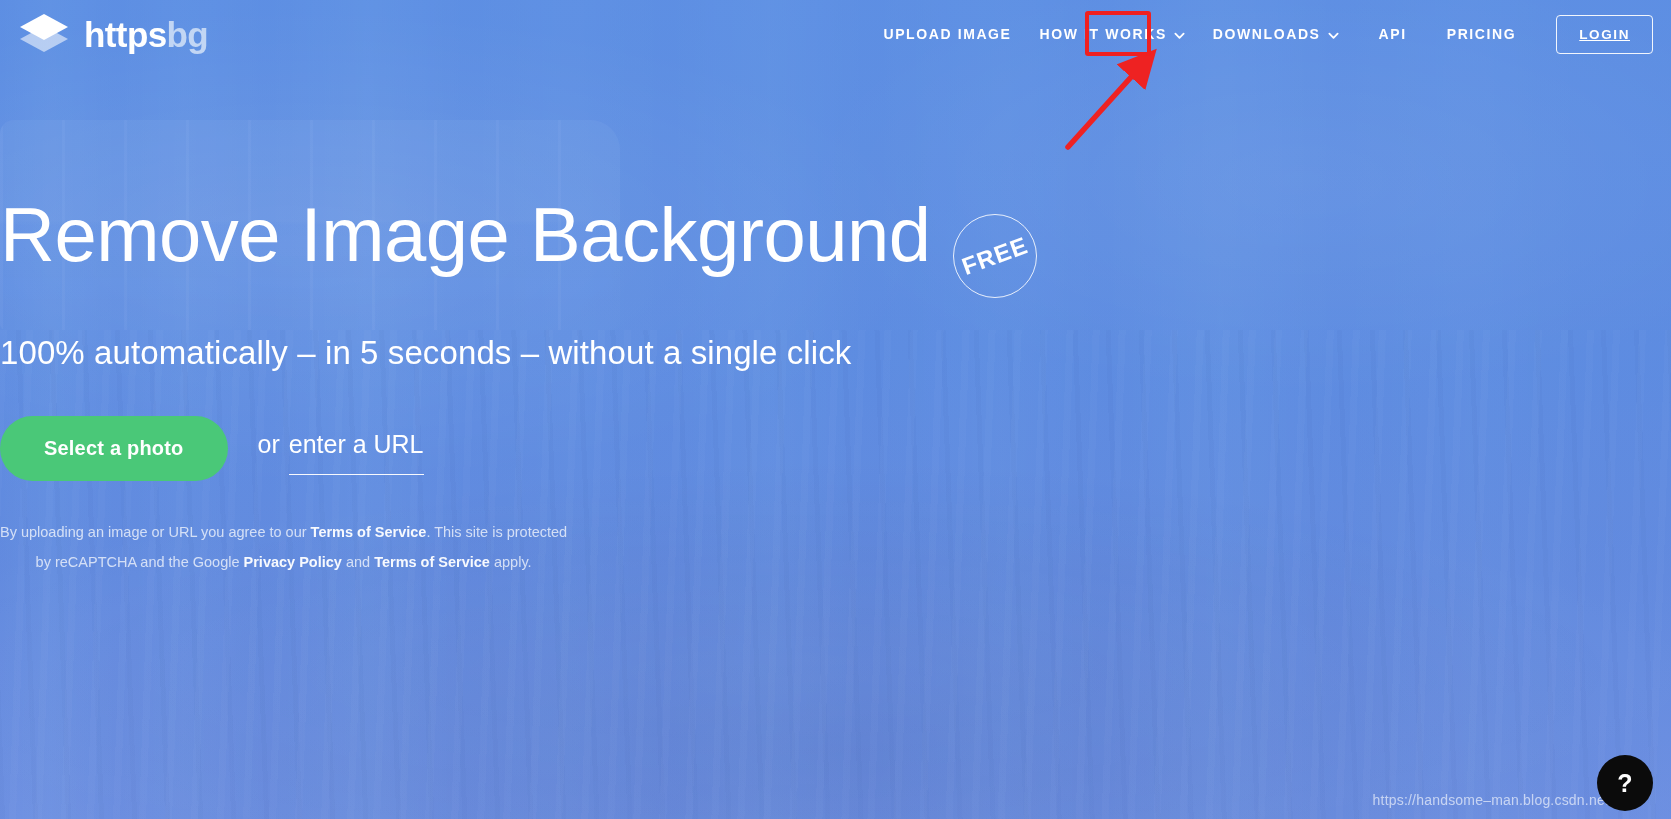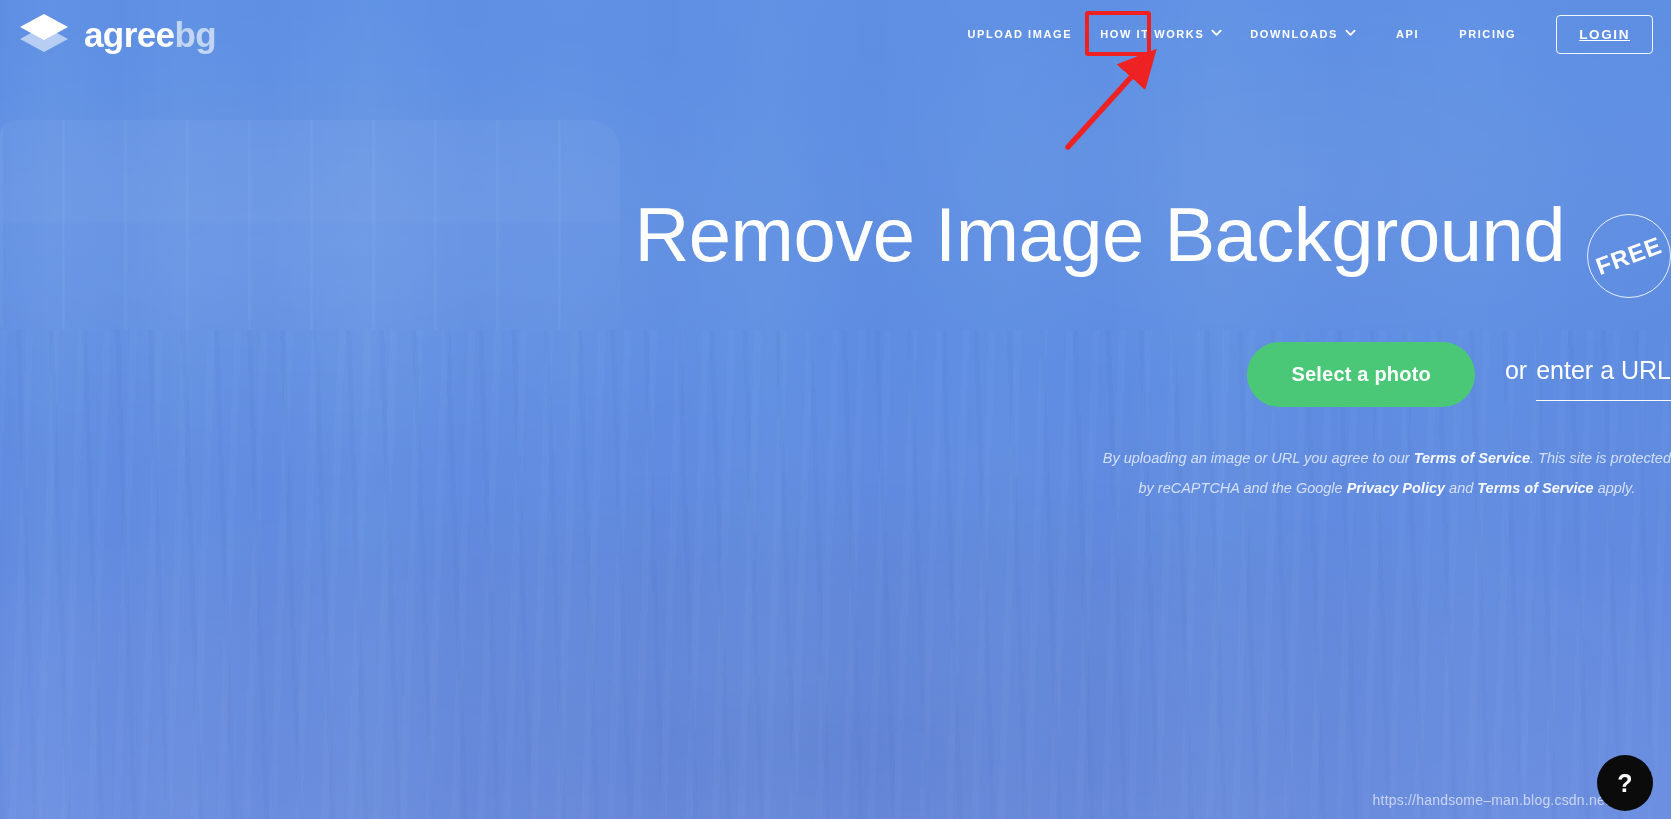--- a/index.html
+++ b/index.html
@@ -70,22 +70,22 @@
     top:14px;
     background:rgba(255,255,255,.55);
     clip-path:polygon(50% 0%, 100% 50%, 50% 100%, 0% 50%);
   }
   .logo-text{ font-size:35px; font-weight:bold; letter-spacing:-.6px; line-height:1; }
   .logo-text .w1{ color:#ffffff; }
   .logo-text .w2{ color:#c2d6f4; }
 
   nav{ display:flex; align-items:center; gap:0; margin-left:auto; margin-right:18px; }
   .nav-item{
-    color:#ffffff; font-size:11px; font-weight:bold; letter-spacing:1.6px;
-    padding:9px 14px; white-space:nowrap; display:flex; align-items:flex-start; gap:7px;
+    color:#ffffff; font-size:14px; font-weight:bold; letter-spacing:1.6px;
+    padding:9px 14px; white-space:nowrap; display:flex; align-items:flex-end; gap:7px;
     cursor:pointer; position:relative;
   }
   .caret{ display:inline-block; width:11px; height:11px; position:relative; top:-1px; }
   .caret svg{ display:block; }
   .nav-item.api-item{ margin:0 12px; }
   .login-btn{
     border:1.6px solid rgba(255,255,255,.92); border-radius:4px;
     color:#fff; font-size:13.5px; font-weight:bold; letter-spacing:1.6px;
     padding:11px 22px; margin-left:26px; cursor:pointer; background:transparent;text-decoration:underline;
   }
@@ -93,21 +93,21 @@
   
   #api-highlight{
     position:absolute; left:1085px; top:11px; width:66px; height:45px;
     border:4px solid #ef2020; border-radius:3px; z-index:30; pointer-events:none;
   }
   #api-arrow{ position:absolute; left:1000px; top:45px; width:200px; height:130px; z-index:29; pointer-events:none; }
 
   
   #hero{
     position:absolute; left:0; top:0; width:100%; height:100%;
-    display:flex; flex-direction:column; align-items:flex-end; z-index:10;
+    display:flex; flex-direction:column; align-items:flex-start; z-index:10;
   }
   #headline-row{ margin-top:196px; display:flex; align-items:flex-start; gap:22px; }
   #headline{
     color:#ffffff; font-size:76px; font-weight:300; letter-spacing:-.5px;
     line-height:1.02; white-space:nowrap;
   }
   #free-badge{
     width:84px; height:84px; border-radius:50%;
     border:1.5px solid rgba(255,255,255,.85);
     display:flex; align-items:center; justify-content:center;
@@ -129,21 +129,21 @@
     font-family:"Liberation Sans", sans-serif;
   }
   #url-row{
     margin-left:30px; color:#ffffff; font-size:25px; font-weight:300;
     display:flex; align-items:baseline; gap:9px; position:relative; top:4px;
   }
   #url-link{ border-bottom:1.6px solid rgba(255,255,255,.95); padding-bottom:15px; cursor:pointer; }
 
   #legal{
     margin-top:36px; text-align:center; color:rgba(255,255,255,.72);
-    font-size:14.5px; line-height:30px; max-width:700px;font-style:italic;
+    font-size:14.5px; line-height:30px; max-width:700px;
   }
   #legal b{ color:rgba(255,255,255,.95); font-weight:bold; }
   #legal .lnk{ cursor:pointer; }
 
   
   #help-bubble{
     position:absolute; right:18px; bottom:8px; width:56px; height:56px;
     border-radius:50%; background:#0b0b0b; color:#ffffff;
     display:flex; align-items:center; justify-content:center;
     font-size:25px; font-weight:bold; cursor:pointer; z-index:40;
@@ -163,21 +163,21 @@
 <div id="bg-veil"></div>
 
 <header>
 
   <div class="logo-wrap">
     <div class="logo-mark">
       <div class="ly ly2"></div>
       <div class="ly ly1"></div>
     </div>
     <div class="logo-text">
-      <span class="w1">agree</span><span class="w2">bg</span>
+      <span class="w1">https</span><span class="w2">bg</span>
     </div>
   </div>
 
   <nav>
 
     <div class="nav-item">
       <span>UPLOAD IMAGE</span>
     </div>
 
     <div class="nav-item">
@@ -222,20 +222,21 @@
 
 <div id="hero">
 
   <div id="headline-row">
     <h1 id="headline">Remove Image Background</h1>
     <div id="free-badge">
       <span>FREE</span>
     </div>
   </div>
 
+  <div id="subhead">100% automatically – in 5 seconds – without a single click</div>
 
   <div id="cta-row">
     <button id="select-photo">Select a photo</button>
     <div id="url-row">
       <span>or</span>
       <span id="url-link">enter a URL</span>
     </div>
   </div>
 
   <div id="legal">

